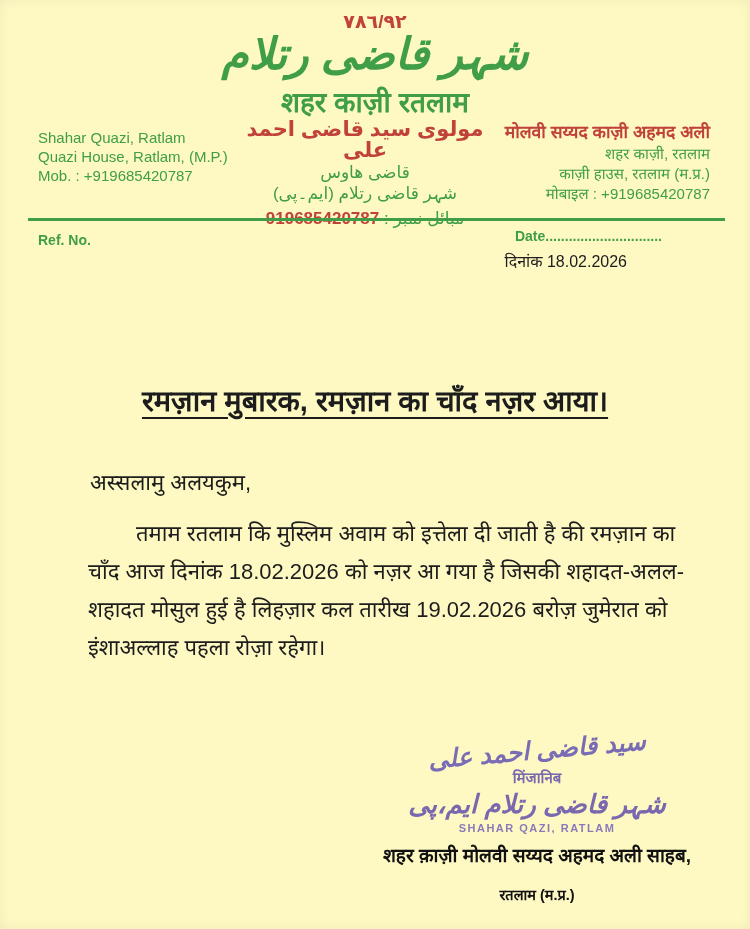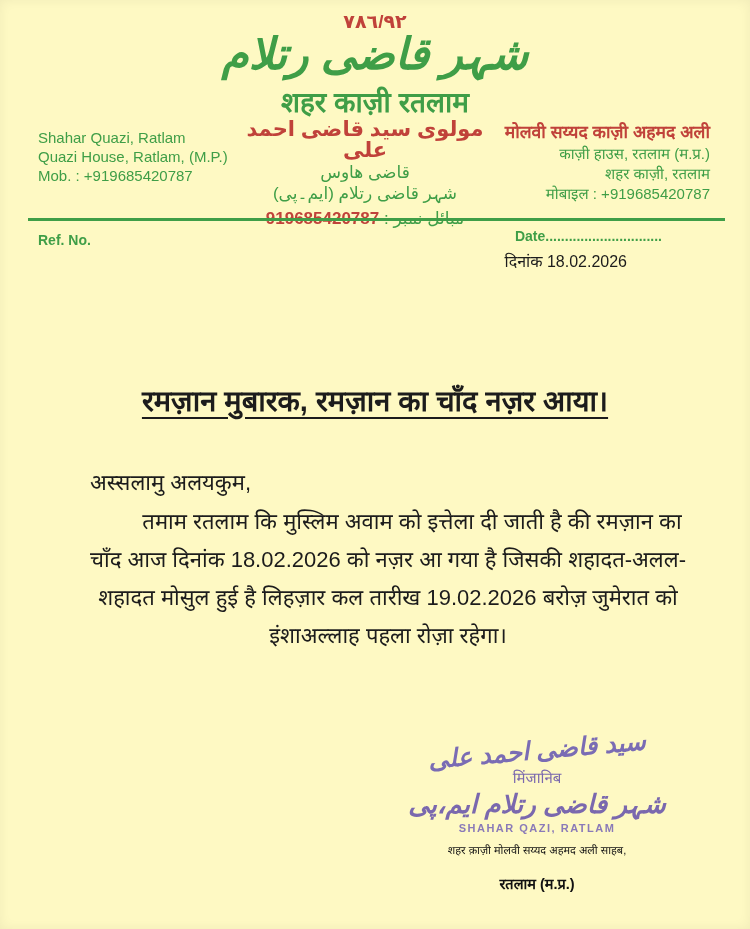--- a/index.html
+++ b/index.html
@@ -72,51 +72,51 @@
     text-align:center;
     font-size:29px;font-weight:bold;
     text-decoration:underline;
     text-underline-offset:6px;
   }
   .salutation{
     position:absolute;top:466px;left:90px;
     font-size:22px;
   }
   .paragraph{
-    position:absolute;top:503px;left:88px;width:600px;
+    position:absolute;top:515px;left:88px;width:600px;
     font-size:22px;line-height:38px;
     text-indent:48px;
-    text-align:center;
+    text-align:left;
   }
   
   .sig-block{
     position:absolute;top:736px;right:48px;width:330px;
     text-align:center;
   }
   .sig-hand{
     color:#7a6cb4;font-size:25px;font-style:italic;font-weight:bold;
     transform:rotate(-5deg);
     direction:rtl;
     margin-bottom:2px;
   }
   .sig-minjanib{
-    color:#7a68ae;font-size:15px;font-weight:normal;
+    color:#7a68ae;font-size:15px;font-weight:bold;
     margin-bottom:2px;
   }
   .sig-stamp-urdu{
     color:#7a68ae;font-size:26px;font-weight:bold;font-style:italic;
     direction:rtl;
     margin-bottom:2px;
   }
   .sig-stamp-en{
     color:#8a7ab8;font-size:11px;font-weight:bold;letter-spacing:1.5px;
     margin-bottom:8px;
   }
   .sig-name{
-    color:#111;font-size:11px;font-weight:normal;
+    color:#111;font-size:19px;font-weight:bold;
     margin-bottom:16px;
   }
   .sig-place{
     color:#111;font-size:14.5px;font-weight:bold;
   }
 </style>
 </head>
 <body>
 
 <div class="page">
@@ -136,22 +136,22 @@
     <div>قاضی ھاوس</div>
     <div>شہر قاضی رتلام (ایم۔پی)</div>
     <div class="phone-row">
       <span>مبائل نمبر :</span>
       <span class="phone-num">919685420787</span>
     </div>
   </div>
 
   <div class="contact-right">
     <div class="name">मोलवी सय्यद काज़ी अहमद अली</div>
+    <div>शहर काज़ी, रतलाम</div>
     <div>काज़ी हाउस, रतलाम (म.प्र.)</div>
-    <div>शहर काज़ी, रतलाम</div>
     <div>मोबाइल : +919685420787</div>
   </div>
 
   <div class="rule"></div>
 
   <div class="ref-label">Ref. No.</div>
   <div class="date-label">Date..............................</div>
   <div class="date-value">दिनांक 18.02.2026</div>
 
   <div class="heading">रमज़ान मुबारक, रमज़ान का चाँद नज़र आया।</div>

